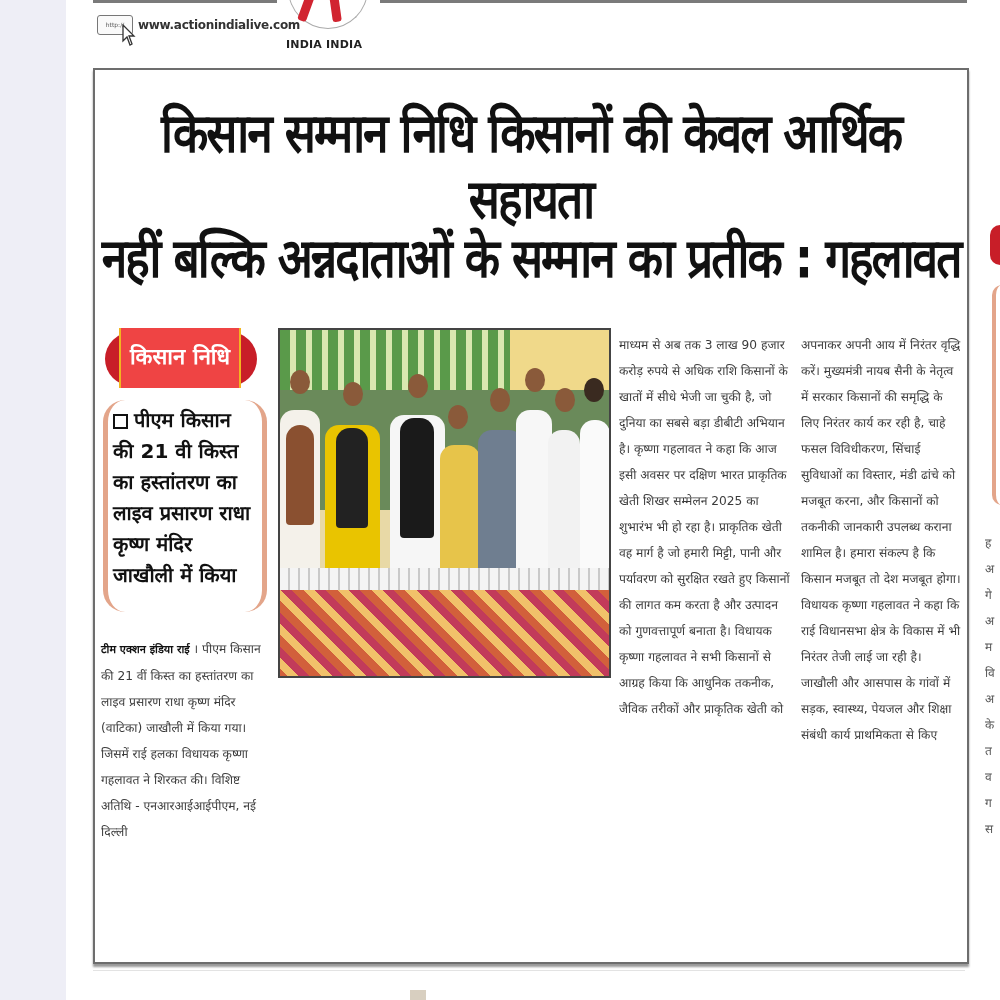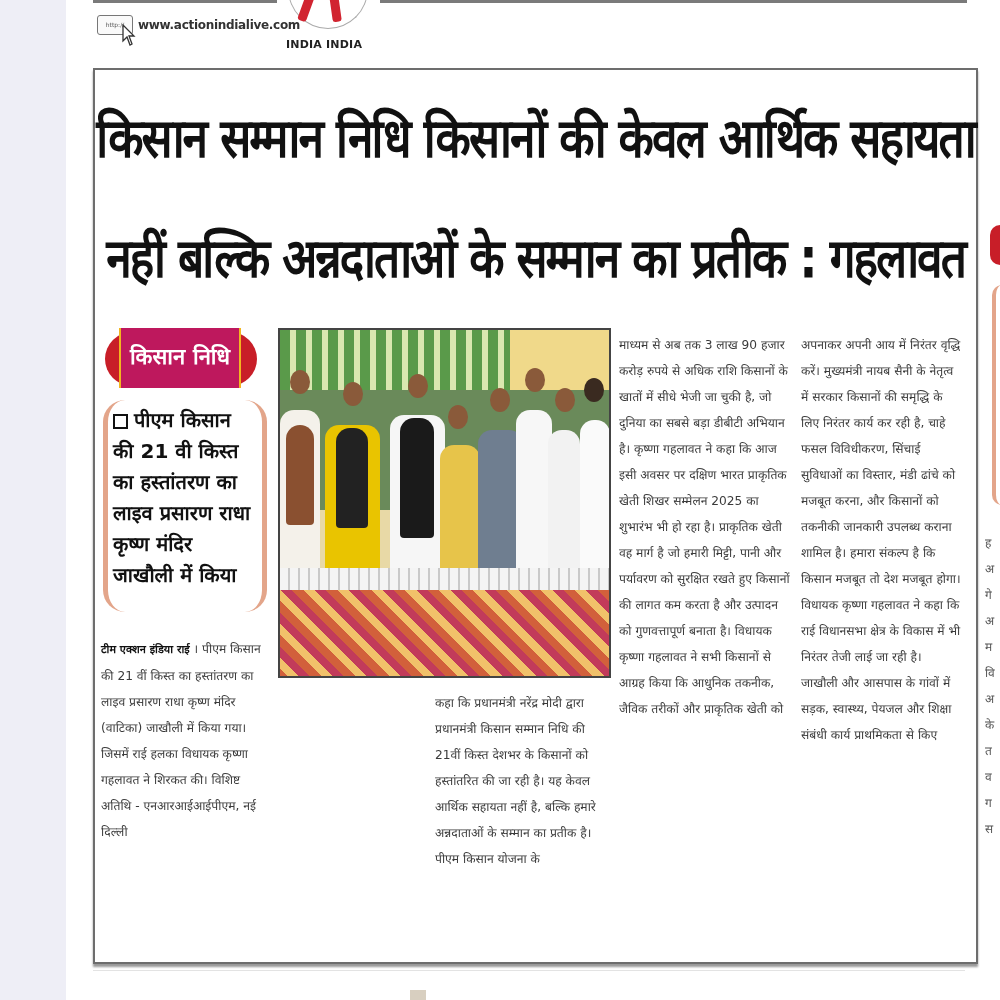--- a/index.html
+++ b/index.html
@@ -44,41 +44,40 @@
   .logo-bar2 { left:50px; transform:rotate(-8deg); }
   .logo-text {
     position:absolute; left:6px; top:38px; font-size:11px; font-weight:bold;
     color:#222; letter-spacing:0.2px; white-space:nowrap;
   }
 
   .article {
     position:absolute; left:93px; top:68px; width:872px; height:892px;
     border:2px solid #6d6d6d; box-shadow:0 3px 2px #999;
     background:#fff;
-    padding-left:9px;
   }
   .headline {
     position:absolute; left:0; width:100%; text-align:center;
     font-family:"DejaVu Sans", sans-serif; font-weight:bold;
     color:#111; font-size:46px; letter-spacing:-2px; line-height:56px;
     transform:scaleY(1.18);
   }
   .headline.l1 { top:40px; }
   .headline.l2 { top:160px; }
 
   .tag {
     position:absolute; left:10px; top:258px; width:152px; height:62px;
   }
   .tag-pill {
     position:absolute; left:0; top:4px; width:152px; height:54px;
     background:#c81e28; border-radius:27px;
   }
   .tag-inner {
     position:absolute; left:14px; top:0; width:122px; height:60px;
-    background:#be185d; border:2px solid #f2b51f; border-top:none; border-bottom:none;
+    background:#ef4444; border:2px solid #f2b51f; border-top:none; border-bottom:none;
     color:#fff; font-size:22px; font-weight:bold; text-align:center; line-height:58px;
     box-sizing:border-box;
   }
   .summary-box {
     position:absolute; left:8px; top:330px; width:154px; height:212px;
     border-left:5px solid #e3a58a; border-right:5px solid #e3a58a; border-radius:22px;
   }
   .summary-text {
     position:absolute; left:18px; top:335px; width:140px;
     font-size:20px; line-height:31px; color:#111; font-weight:bold;
@@ -187,21 +186,20 @@
     <div class="person" style="left:236px;top:80px;width:36px;height:190px;background:#f7f7f7;"></div>
     <div class="head" style="left:245px;top:38px;"></div>
     <div class="person" style="left:268px;top:100px;width:32px;height:180px;background:#f2f2f2;"></div>
     <div class="head" style="left:275px;top:58px;"></div>
     <div class="person" style="left:300px;top:90px;width:30px;height:180px;background:#fafafa;"></div>
     <div class="head" style="left:304px;top:48px;background:#3a2a20;"></div>
     <div class="bottles"></div>
     <div class="carpet"></div>
   </div>
 
-  <div class="col col3">कहा कि प्रधानमंत्री नरेंद्र मोदी द्वारा प्रधानमंत्री किसान सम्मान निधि की 21वीं किस्त देशभर के किसानों को हस्तांतरित की जा रही है। यह केवल आर्थिक सहायता नहीं है, बल्कि हमारे अन्नदाताओं के सम्मान का प्रतीक है। पीएम किसान योजना के</div>
   <div class="col col4">माध्यम से अब तक 3 लाख 90 हजार करोड़ रुपये से अधिक राशि किसानों के खातों में सीधे भेजी जा चुकी है, जो दुनिया का सबसे बड़ा डीबीटी अभियान है। कृष्णा गहलावत ने कहा कि आज इसी अवसर पर दक्षिण भारत प्राकृतिक खेती शिखर सम्मेलन 2025 का शुभारंभ भी हो रहा है। प्राकृतिक खेती वह मार्ग है जो हमारी मिट्टी, पानी और पर्यावरण को सुरक्षित रखते हुए किसानों की लागत कम करता है और उत्पादन को गुणवत्तापूर्ण बनाता है। विधायक कृष्णा गहलावत ने सभी किसानों से आग्रह किया कि आधुनिक तकनीक, जैविक तरीकों और प्राकृतिक खेती को</div>
   <div class="col col5">अपनाकर अपनी आय में निरंतर वृद्धि करें। मुख्यमंत्री नायब सैनी के नेतृत्व में सरकार किसानों की समृद्धि के लिए निरंतर कार्य कर रही है, चाहे फसल विविधीकरण, सिंचाई सुविधाओं का विस्तार, मंडी ढांचे को मजबूत करना, और किसानों को तकनीकी जानकारी उपलब्ध कराना शामिल है। हमारा संकल्प है कि किसान मजबूत तो देश मजबूत होगा। विधायक कृष्णा गहलावत ने कहा कि राई विधानसभा क्षेत्र के विकास में भी निरंतर तेजी लाई जा रही है। जाखौली और आसपास के गांवों में सड़क, स्वास्थ्य, पेयजल और शिक्षा संबंधी कार्य प्राथमिकता से किए</div>
 </div>
 
 <div class="right-cut"></div>
 <div class="right-cut2"></div>
 <div class="right-frag">ह अ गे अ म वि अ के त व ग स</div>
 
 <div class="bottom-rule"></div>
 <div class="bottom-mark"></div>

